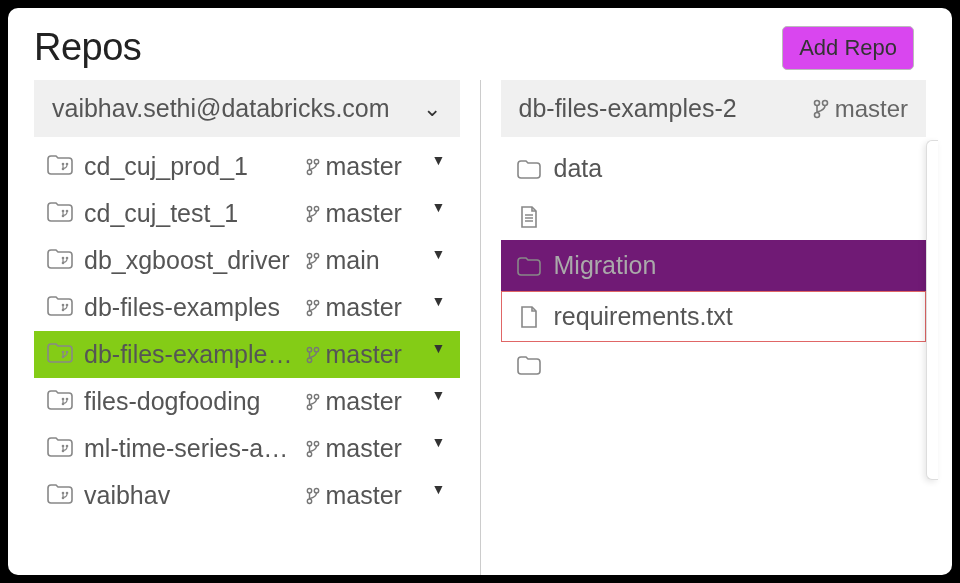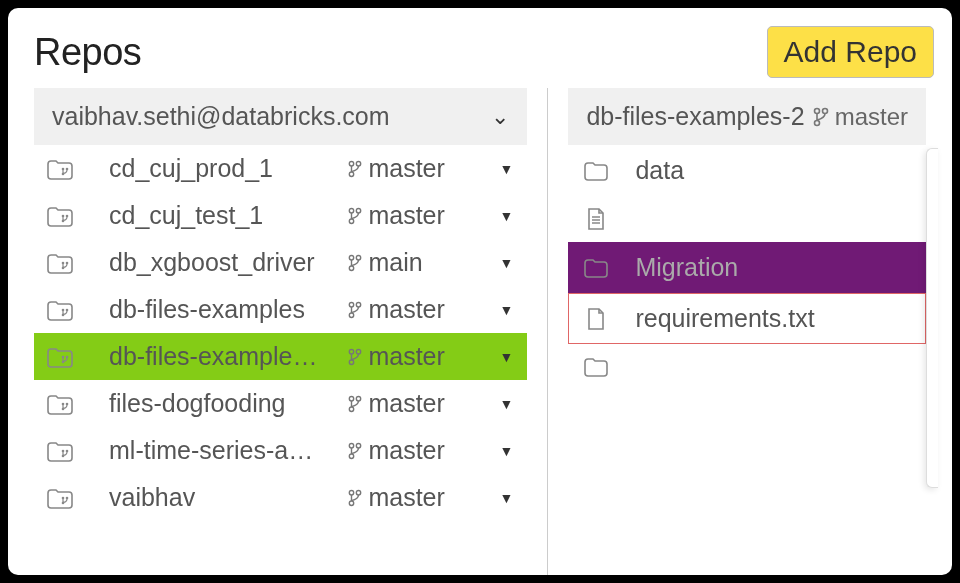--- a/index.html
+++ b/index.html
@@ -16,35 +16,35 @@
       border-radius: 10px;
       height: calc(583px - 16px);
       box-shadow: 0 2px 12px rgba(0,0,0,0.4);
       overflow: hidden;
       display: flex;
       flex-direction: column;
     }
     .header {
       display: flex;
       justify-content: space-between;
-      align-items: center;
-      padding: 18px 18px 10px 26px;
+      align-items: flex-start;
+      padding: 18px 38px 10px 26px;
     }
     .title {
       font-size: 38px;
       font-weight: 400;
       color: #222;
       letter-spacing: -0.5px;
     }
     .add-btn {
-      background: #fde047;
+      background: #d946ef;
       border: 1px solid #bbb;
       border-radius: 5px;
       padding: 8px 16px;
-      font-size: 30px;
+      font-size: 22px;
       color: #333;
       cursor: pointer;
     }
     .cols {
       display: flex;
       flex: 1;
       padding: 0 26px 0 26px;
       gap: 0;
     }
     .col {
@@ -55,53 +55,51 @@
     .col-left { border-right: 1px solid #ccc; padding-right: 20px; }
     .col-right { padding-left: 20px; position: relative; }
     .panel-head {
       background: #f0f0f0;
       display: flex;
       align-items: center;
       justify-content: space-between;
       padding: 14px 18px;
       font-size: 25px;
       color: #555;
+      margin-bottom: 6px;
     }
     .panel-head-right { }
     .panel-head .branch-label {
       display: flex;
       align-items: center;
       gap: 6px;
       color: #666;
       font-size: 24px;
     }
     .list { display: flex; flex-direction: column; }
     .row {
       display: flex;
-      align-items: center;
       padding: 9px 12px;
       font-size: 25px;
       color: #555;
       cursor: pointer;
-      gap: 25px;
     }
     .row.selected { background: #84cc16; }
     .row .ico { width: 28px; height: 24px; margin-right: 10px; flex-shrink:0; display:flex; align-items:center; justify-content:center; }
     .row .label { flex: 1; white-space: nowrap; overflow: hidden; text-overflow: ellipsis; color:#555; }
     .row .branch { display: flex; align-items: center; gap: 6px; color:#555; margin-left:6px; width:118px; }
     .row .caret { margin-left: 6px; color:#333; font-size: 14px; width:18px; text-align:center; }
     .file-row {
       display: flex;
       align-items: center;
       padding: 10px 14px;
       font-size: 25px;
       color: #555;
       cursor: pointer;
       border: 1px solid transparent;
-      gap: 14px;
     }
     .file-row .ico { width: 26px; height: 24px; margin-right: 12px; flex-shrink:0; display:flex; align-items:center; justify-content:center; }
     .file-row.dim { color: #aaa; background:#701a75; }
     .file-row.highlight { border: 1px solid #e06666; }
     svg { display:block; }
     .chev { font-size: 22px; color:#333; }
     .popover-edge {
       position: absolute;
       right: -12px;
       top: 60px;

